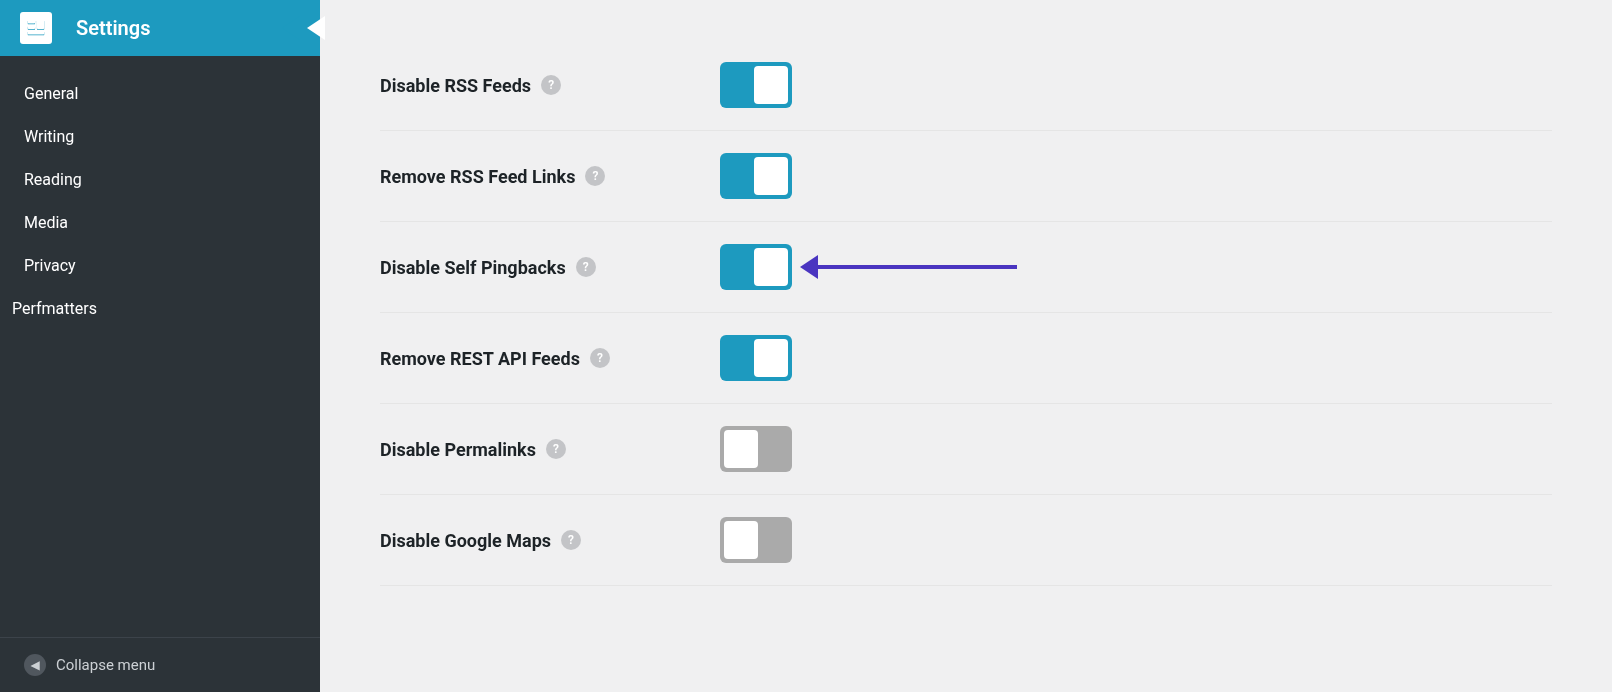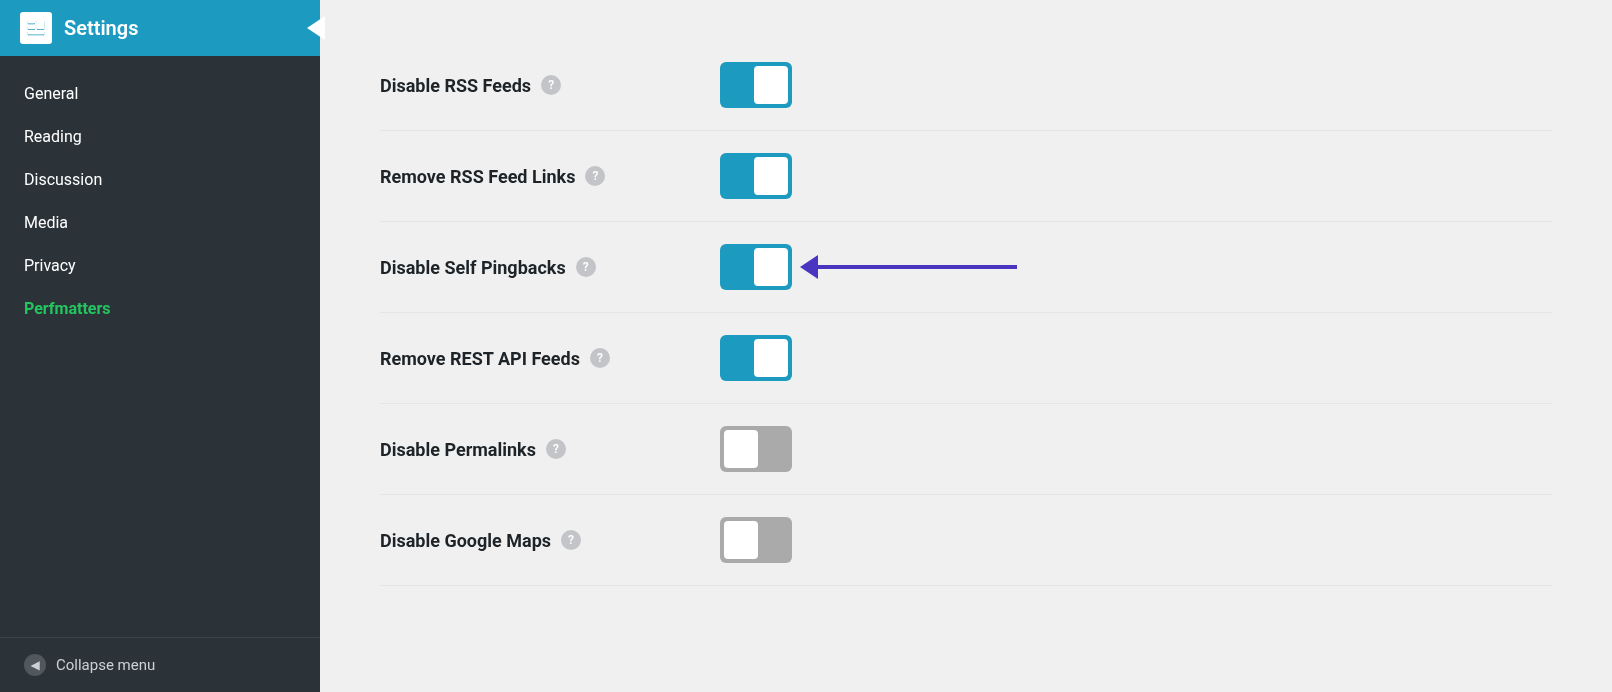--- a/index.html
+++ b/index.html
@@ -21,21 +21,21 @@
       flex-direction: column;
       height: 100%;
     }
 
     .sidebar-header {
       background: #1d9abf;
       display: flex;
       align-items: center;
       padding: 0 20px;
       height: 56px;
-      gap: 12px;
+      gap: 24px;
     }
 
     .wp-logo {
       width: 32px;
       height: 32px;
       background: white;
       border-radius: 3px;
       display: flex;
       align-items: center;
       justify-content: center;
@@ -59,22 +59,23 @@
     .nav-item {
       padding: 12px 24px;
       color: #ffffff;
       font-size: 16px;
       cursor: pointer;
       display: block;
       text-decoration: none;
     }
 
     .nav-item.active {
-      color: #22c55e;
-      font-weight: 700;
+      color: #ffffff;
+      font-weight: 400;
+      padding-left: 12px;
     }
 
     .collapse-menu {
       padding: 16px 24px;
       color: #ccd0d4;
       font-size: 15px;
       cursor: pointer;
       display: flex;
       align-items: center;
       gap: 10px;
@@ -216,22 +217,22 @@
       </svg>
     </div>
     <span class="sidebar-title">Settings</span>
 
     <div style="margin-left: auto; width: 0; height: 0; border-top: 12px solid transparent; border-bottom: 12px solid transparent; border-right: 18px solid #1d9abf; border-left: 0;"></div>
     <div style="position:absolute; left: 307px; width: 0; height: 0; border-top: 12px solid transparent; border-bottom: 12px solid transparent; border-right: 18px solid white;"></div>
   </div>
 
   <nav class="sidebar-nav">
     <a class="nav-item">General</a>
+    <a class="nav-item">Writing</a>
     <a class="nav-item">Reading</a>
-    <a class="nav-item">Discussion</a>
     <a class="nav-item">Media</a>
     <a class="nav-item">Privacy</a>
     <a class="nav-item active">Perfmatters</a>
   </nav>
 
   <div class="collapse-menu">
     <div class="collapse-icon">◀</div>
     <span>Collapse menu</span>
   </div>
 </div>

